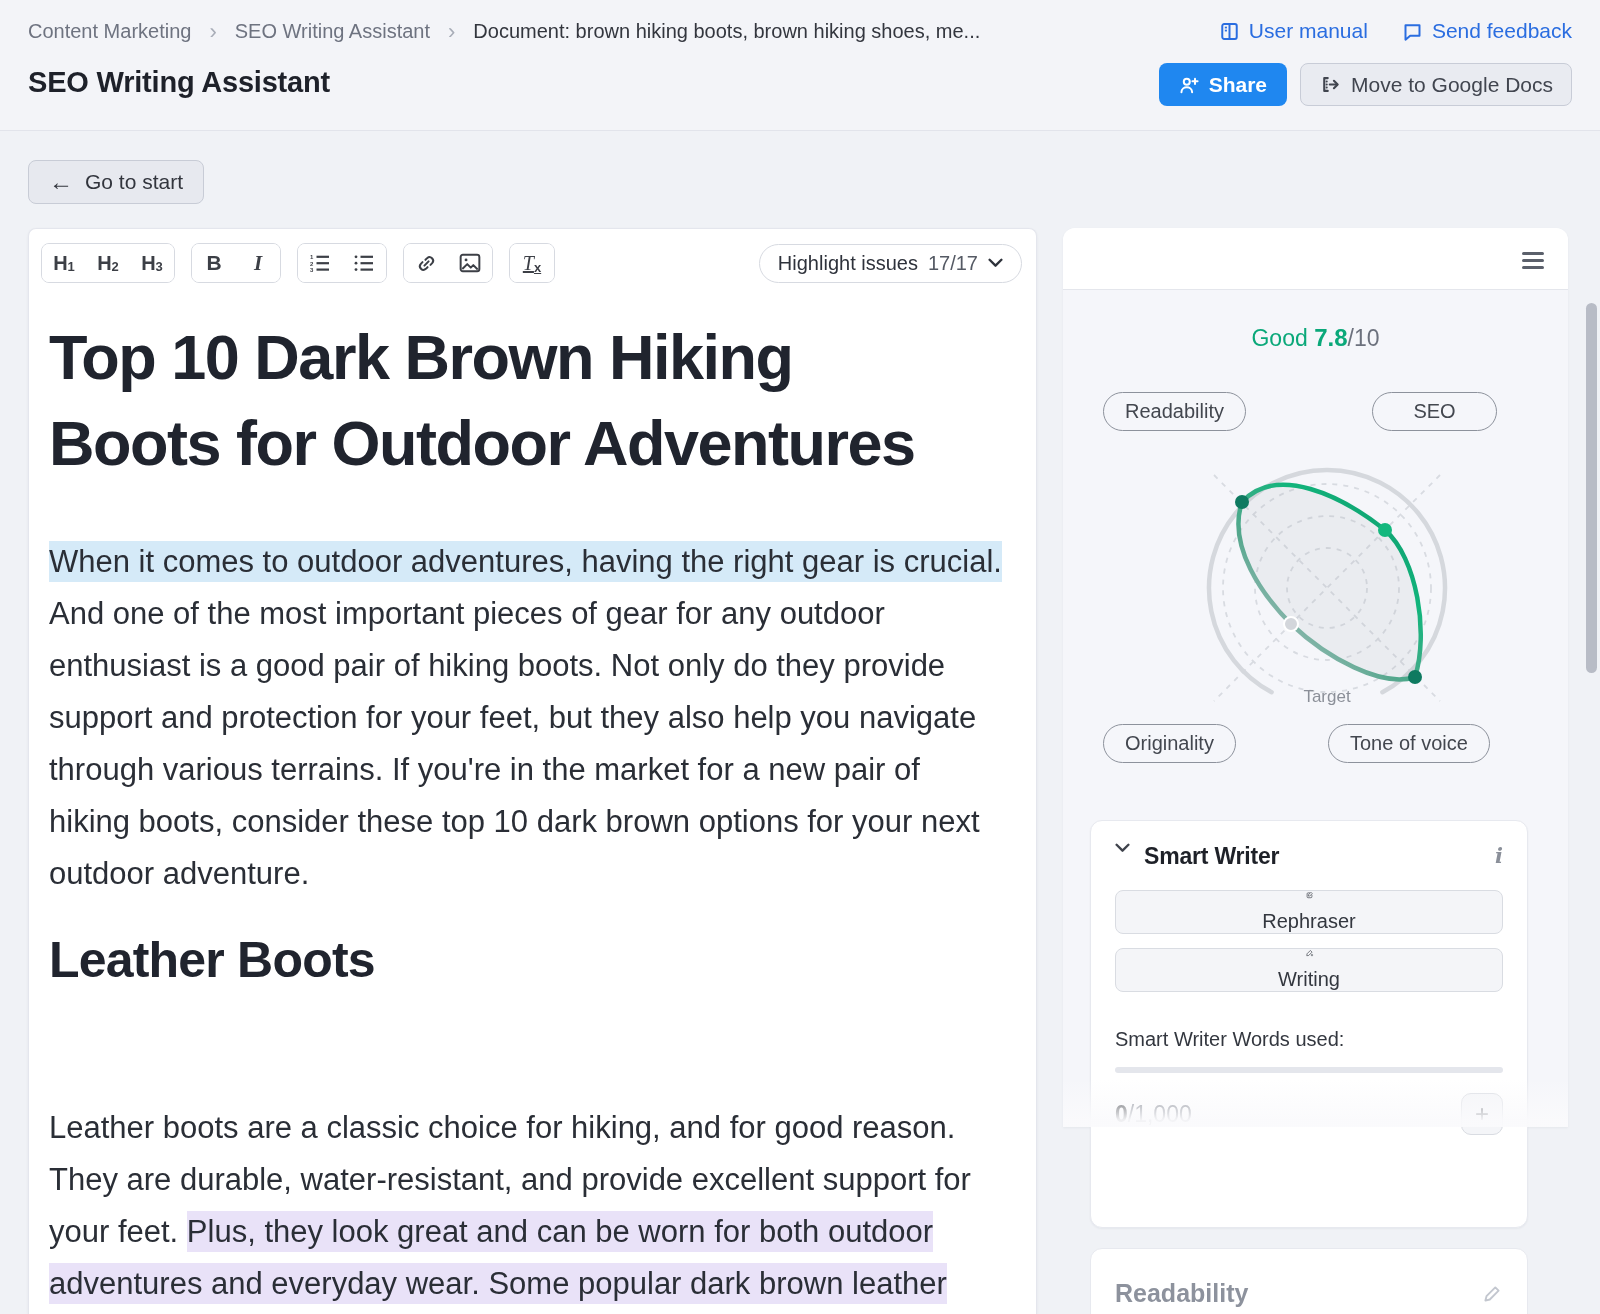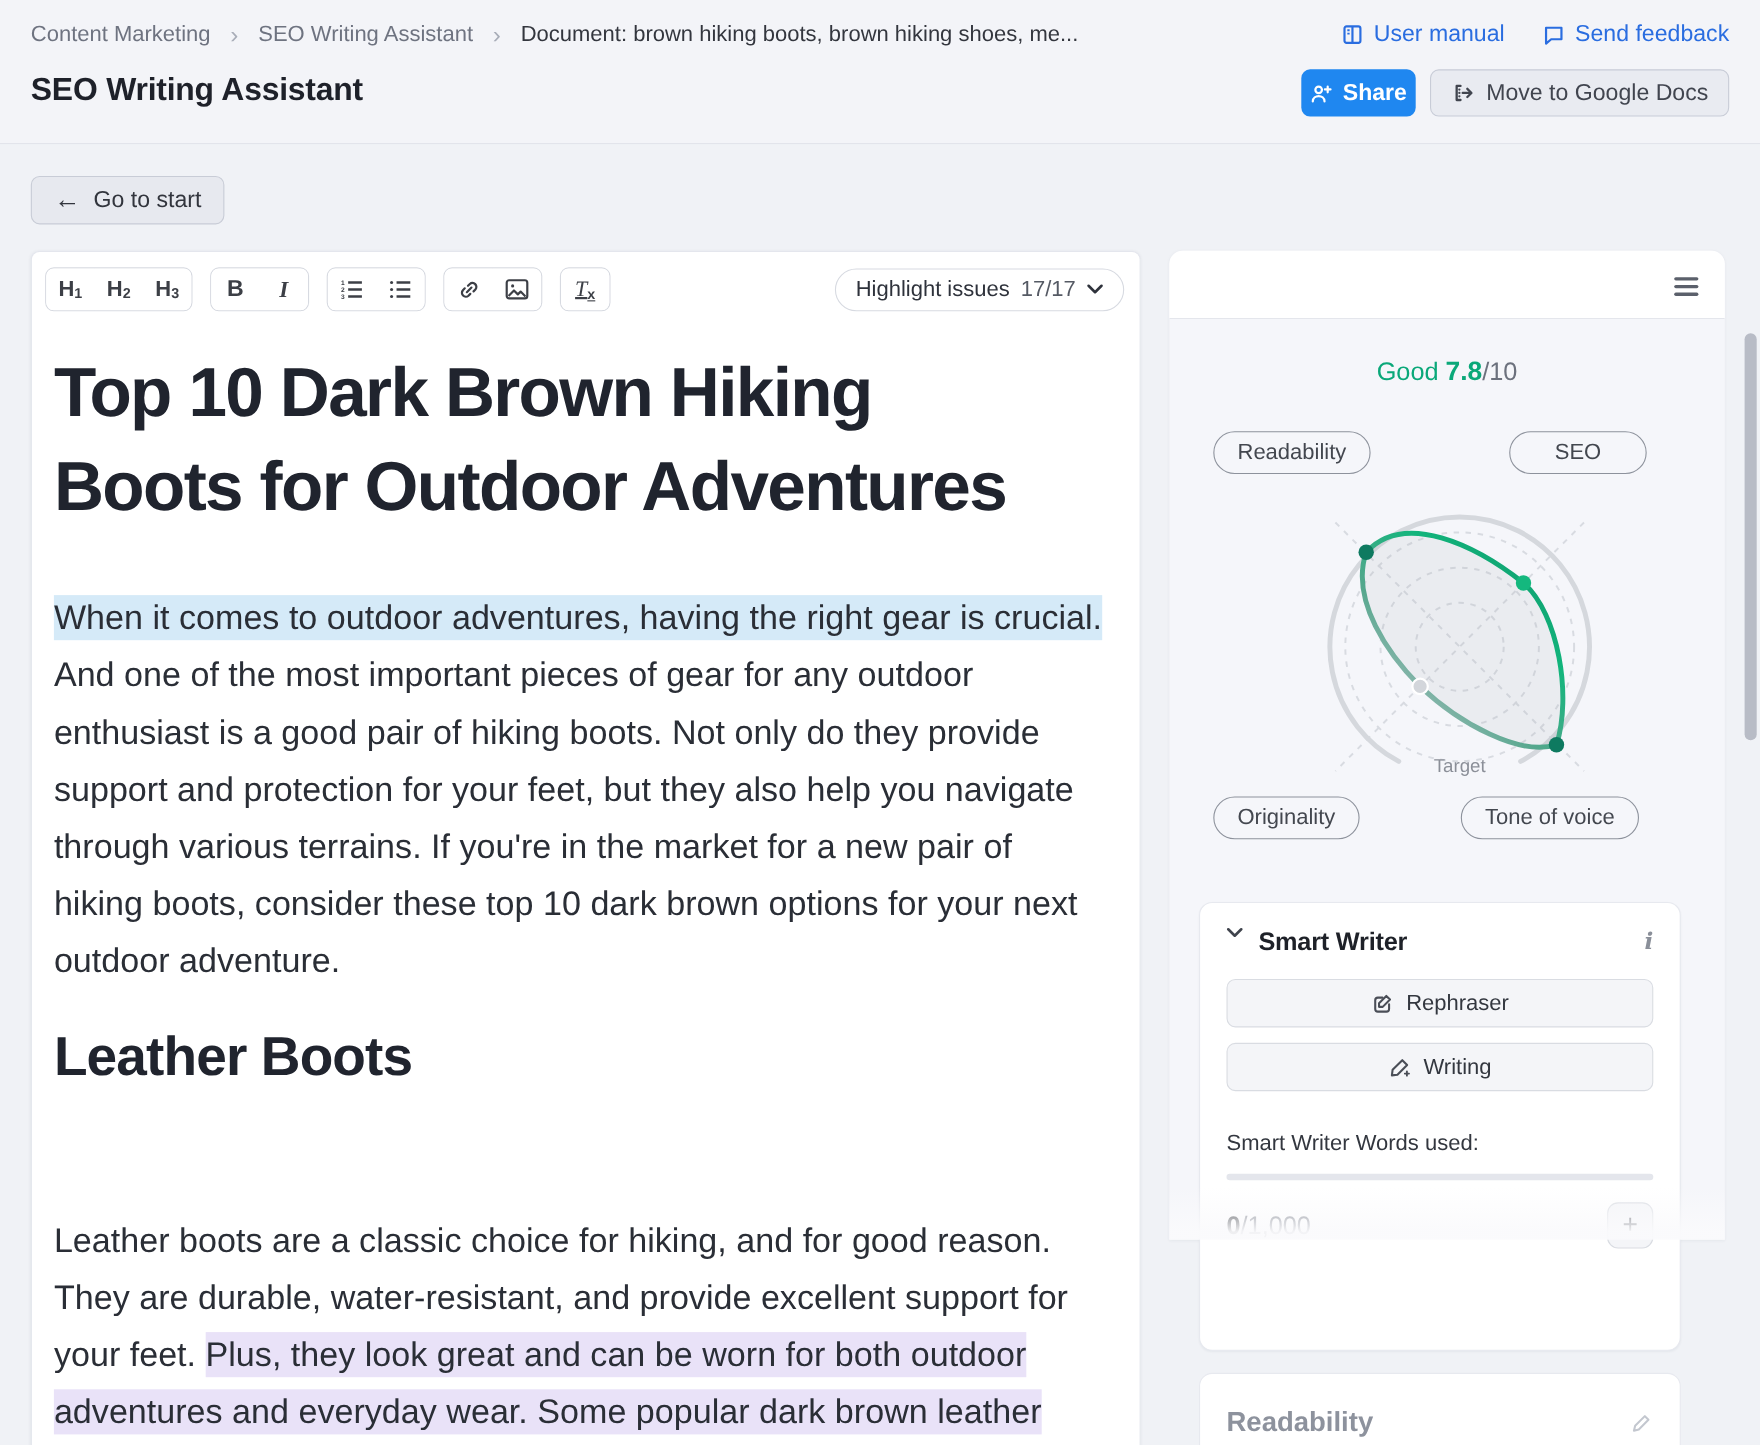--- a/index.html
+++ b/index.html
@@ -15,21 +15,21 @@
     background:#f3f4f8; border-bottom:1px solid #e2e4eb; }
   .crumbs { position:absolute; top:20px; left:28px; display:flex; align-items:center; gap:18px;
     font-size:20px; color:#6e7380; white-space:nowrap; }
   .crumb-sep { color:#a8adb8; font-size:22px; line-height:1; }
   .crumb-last { color:#33363e; }
   .header-links { position:absolute; top:19px; right:28px; display:flex; gap:34px; }
   .hlink { display:flex; align-items:center; gap:9px; color:#2a6de0; font-size:21px; cursor:pointer; }
   .hlink svg { display:block; }
   .page-title { position:absolute; top:66px; left:28px; font-size:29px; font-weight:700; color:#1e212a; letter-spacing:-0.2px; }
   .header-buttons { position:absolute; top:63px; right:28px; display:flex; gap:13px; }
-  .btn-share { display:flex; align-items:center; gap:10px; height:43px; padding:0 8px;
+  .btn-share { display:flex; align-items:center; gap:10px; height:43px; padding:0 20px;
     background:#1f87f0; color:#fff; font-size:21px; font-weight:700; border:none; border-radius:8px; cursor:pointer;
     font-family:inherit; }
   .btn-gdocs { display:flex; align-items:center; gap:11px; height:43px; padding:0 18px;
     background:#e9ebf1; color:#41454f; font-size:21px; border:1px solid #c8ccd7; border-radius:8px; cursor:pointer;
     font-family:inherit; }
   
   .btn-go-start { position:absolute; top:160px; left:28px; display:flex; align-items:center; gap:12px;
     height:44px; padding:0 20px; background:#e7e9ef; border:1px solid #c8ccd6; border-radius:8px;
     font-size:21px; color:#32353d; cursor:pointer; font-family:inherit; }
   .btn-go-start .arrow { font-size:24px; line-height:1; color:#32353d; }
@@ -84,21 +84,21 @@
   
   .sw-card { position:absolute; top:592px; left:27px; width:438px; height:408px;
     background:#fff; border:1px solid #e7e9ef; border-radius:12px; box-shadow:0 1px 2px rgba(20,30,50,0.05);
     padding:22px 24px; }
   .sw-title-row { display:flex; align-items:flex-start; gap:14px; }
   .sw-title { font-size:23px; font-weight:700; color:#1e2128; letter-spacing:-0.2px; }
   .sw-info { margin-left:auto; font-family:"DejaVu Serif", serif; font-style:italic; font-weight:600;
     font-size:21px; color:#8a8f99; cursor:pointer; }
   .sw-btn { width:100%; height:44px; margin-top:14px; display:flex; align-items:center; justify-content:center; gap:11px;
     background:#f4f5f8; border:1px solid #d9dce2; border-radius:8px; font-size:20px; color:#33373f;
-    cursor:pointer; font-family:inherit; }
+    cursor:pointer; font-family:inherit;flex-direction:column; }
   .sw-btn:first-of-type { margin-top:20px; }
   .sw-btn svg { color:#4a4e57; }
   .sw-words-label { margin-top:36px; font-size:20px; color:#33373f; }
   .sw-progress { margin-top:16px; height:6px; background:#e4e6ec; border-radius:3px; }
   .sw-usage-row { margin-top:20px; display:flex; align-items:center; }
   .sw-used { font-size:23px; font-weight:800; color:#181b21; }
   .sw-limit { font-size:23px; color:#6b707c; }
   .sw-add { margin-left:auto; width:42px; height:42px; display:flex; align-items:center; justify-content:center;
     background:#f4f5f8; border:1px solid #d9dce2; border-radius:10px; font-size:24px; color:#3c4049; cursor:pointer;
     font-family:inherit; }

